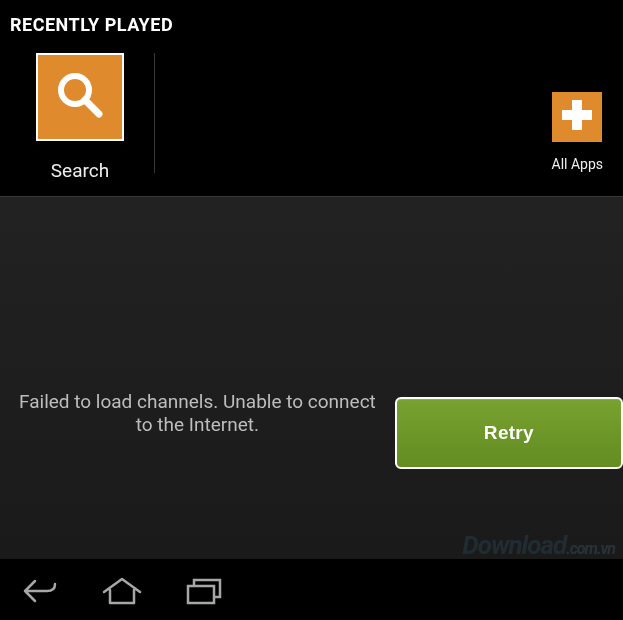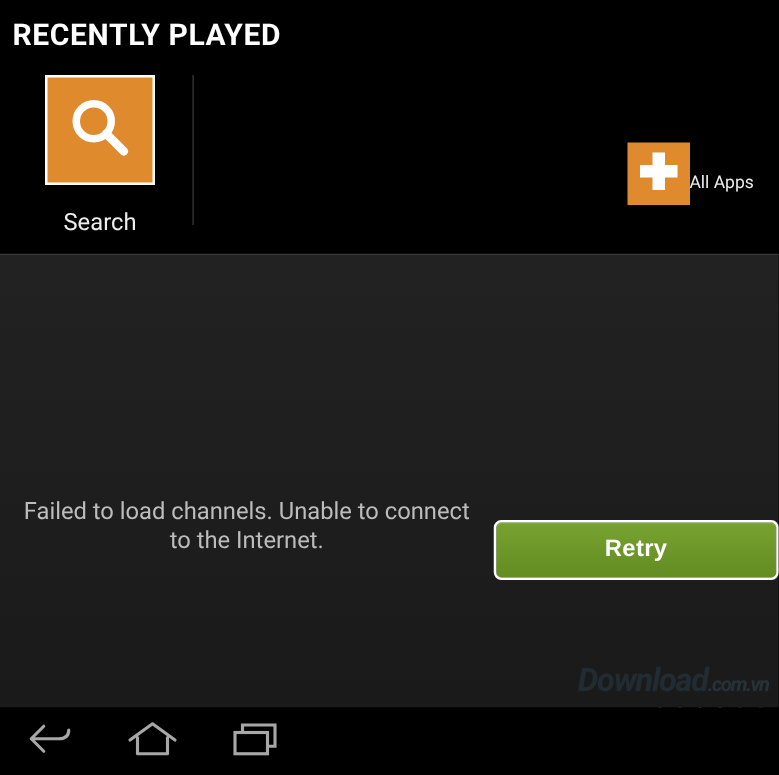--- a/index.html
+++ b/index.html
@@ -14,21 +14,21 @@
     font-family: "Roboto", "Helvetica Neue", Arial, sans-serif;
     overflow: hidden;
     position: relative;
   }
   .header {
     padding: 14px 10px 8px 10px;
   }
   .header-title {
     color: #fff;
     font-weight: bold;
-    font-size: 24px;
+    font-size: 18px;
     letter-spacing: 0.5px;
   }
   .toolbar {
     display: flex;
     align-items: center;
     padding: 10px 20px 14px 30px;
     position: relative;
   }
   .search-group {
     display: flex;
@@ -53,21 +53,21 @@
   .vdiv {
     width: 1px;
     height: 120px;
     background: #3a3a3a;
     margin-left: 24px;
     align-self: flex-start;
   }
   .allapps-group {
     margin-left: auto;
     display: flex;
-    flex-direction: row;
+    flex-direction: column;
     align-items: center;
     margin-top: 28px;
     justify-content: space-between;
   }
   .allapps-tile {
     width: 50px;
     height: 50px;
     background: #e08a2e;
     display: flex;
     align-items: center;
@@ -94,21 +94,21 @@
   }
   .error-msg {
     color: #bdbdbd;
     font-size: 19px;
     text-align: center;
     padding: 0 10px;
   }
   .retry-btn {
     margin-top: 40px;
     width: 294px;
-    height: 48px;
+    height: 72px;
     border: 2px solid #fff;
     border-radius: 6px;
     background: linear-gradient(to bottom, #78a22f 0%, #638c22 100%);
     color: #fff;
     font-size: 19px;
     font-weight: bold;
     letter-spacing: 0.3px;
     cursor: pointer;
     box-shadow: inset 0 1px 1px rgba(255,255,255,0.15);
   }

